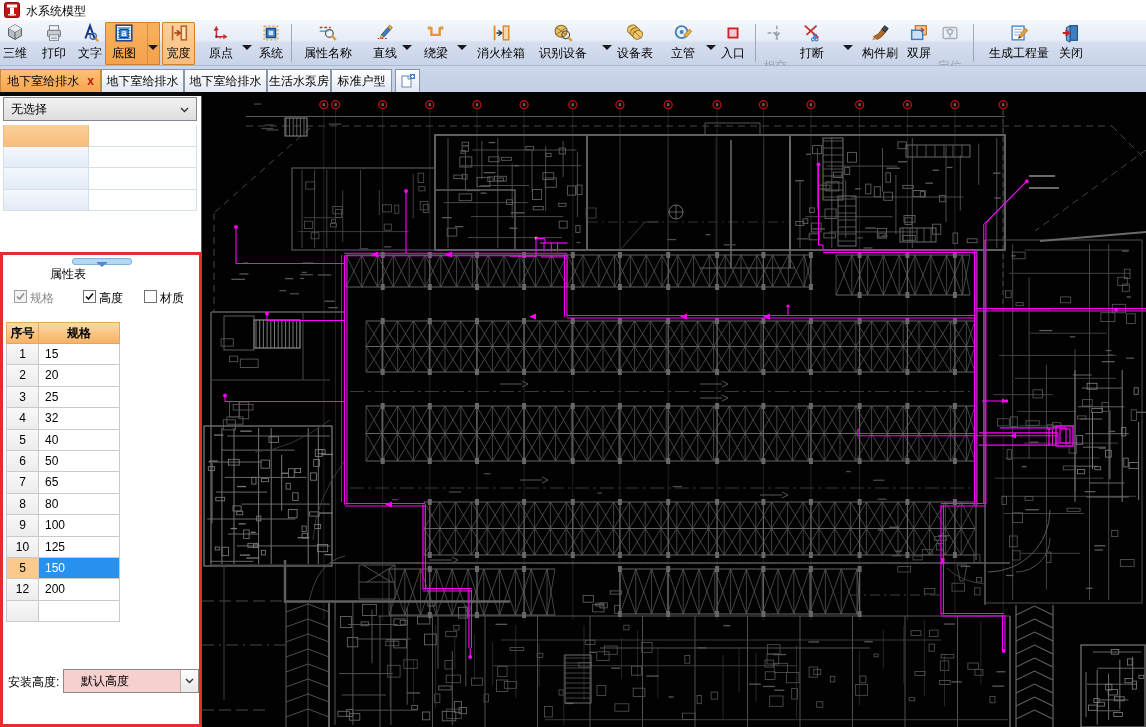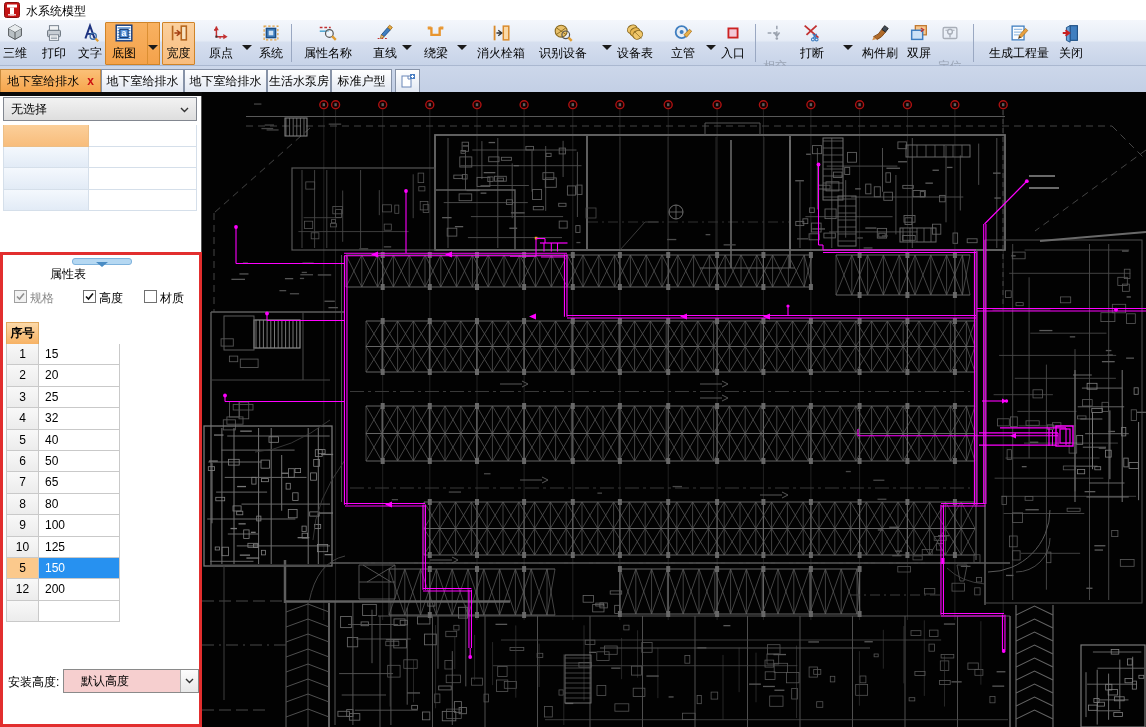--- a/index.html
+++ b/index.html
@@ -35,21 +35,21 @@
 .arow.first .c1 {background:linear-gradient(180deg,#fbcf9a,#f8bd7c);border-color:#ecbe86;}
 .arow .c2 {flex:1;border:1px solid #d5dfea;border-top:none;border-left:none;background:#fff;}
 #redbox {position:absolute;left:0;top:156px;width:202px;height:475px;border:3px solid #e22e2e;background:#fff;}
 #pill {position:absolute;left:69px;top:3px;width:60px;height:7px;background:#b5d8f2;border:1px solid #7fb3dd;border-radius:3px;}
 #pilltri {position:absolute;left:93px;top:7px;width:0;height:0;border-left:6px solid transparent;border-right:6px solid transparent;border-top:5px solid #4a8cc4;}
 #lbl-sxb {position:absolute;left:7px;top:11px;margin-left:40px;}
 .cb {position:absolute;width:13px;height:13px;border:1px solid #707070;background:#fff;}
 .cb.gray {background:#f2f2f2;border-color:#a0a0a0;}
 .cblabel {position:absolute;font-size:12px;}
 #stable {position:absolute;left:3px;top:67px;width:114px;}
-.shead {display:flex;height:22px;flex-direction:column;}
+.shead {display:flex;height:22px;}
 .shead div {background:linear-gradient(180deg,#fcd9a8,#f7b264);border:1px solid #e0a85e;text-align:center;line-height:21px;font-weight:bold;}
 .shead .sh1 {width:33px;}
 .shead .sh2 {flex:1;border-left:none;}
 .srow {display:flex;height:21.4px;}
 .numcell {width:33px;background:linear-gradient(180deg,#f8f8f8,#ececec);border:1px solid #c9c9c9;border-top:none;text-align:center;line-height:20px;}
 .valcell {flex:1;background:#fff;border:1px solid #c9c9c9;border-top:none;border-left:none;padding-left:6px;line-height:20px;}
 .sel1 {background:#fbc98c;}
 .sel2 {background:#2791f0;color:#fff;}
 #azrow {position:absolute;left:0px;top:413px;width:196px;height:26px;}
 #azrow .lbl {position:absolute;left:5px;top:6px;}

